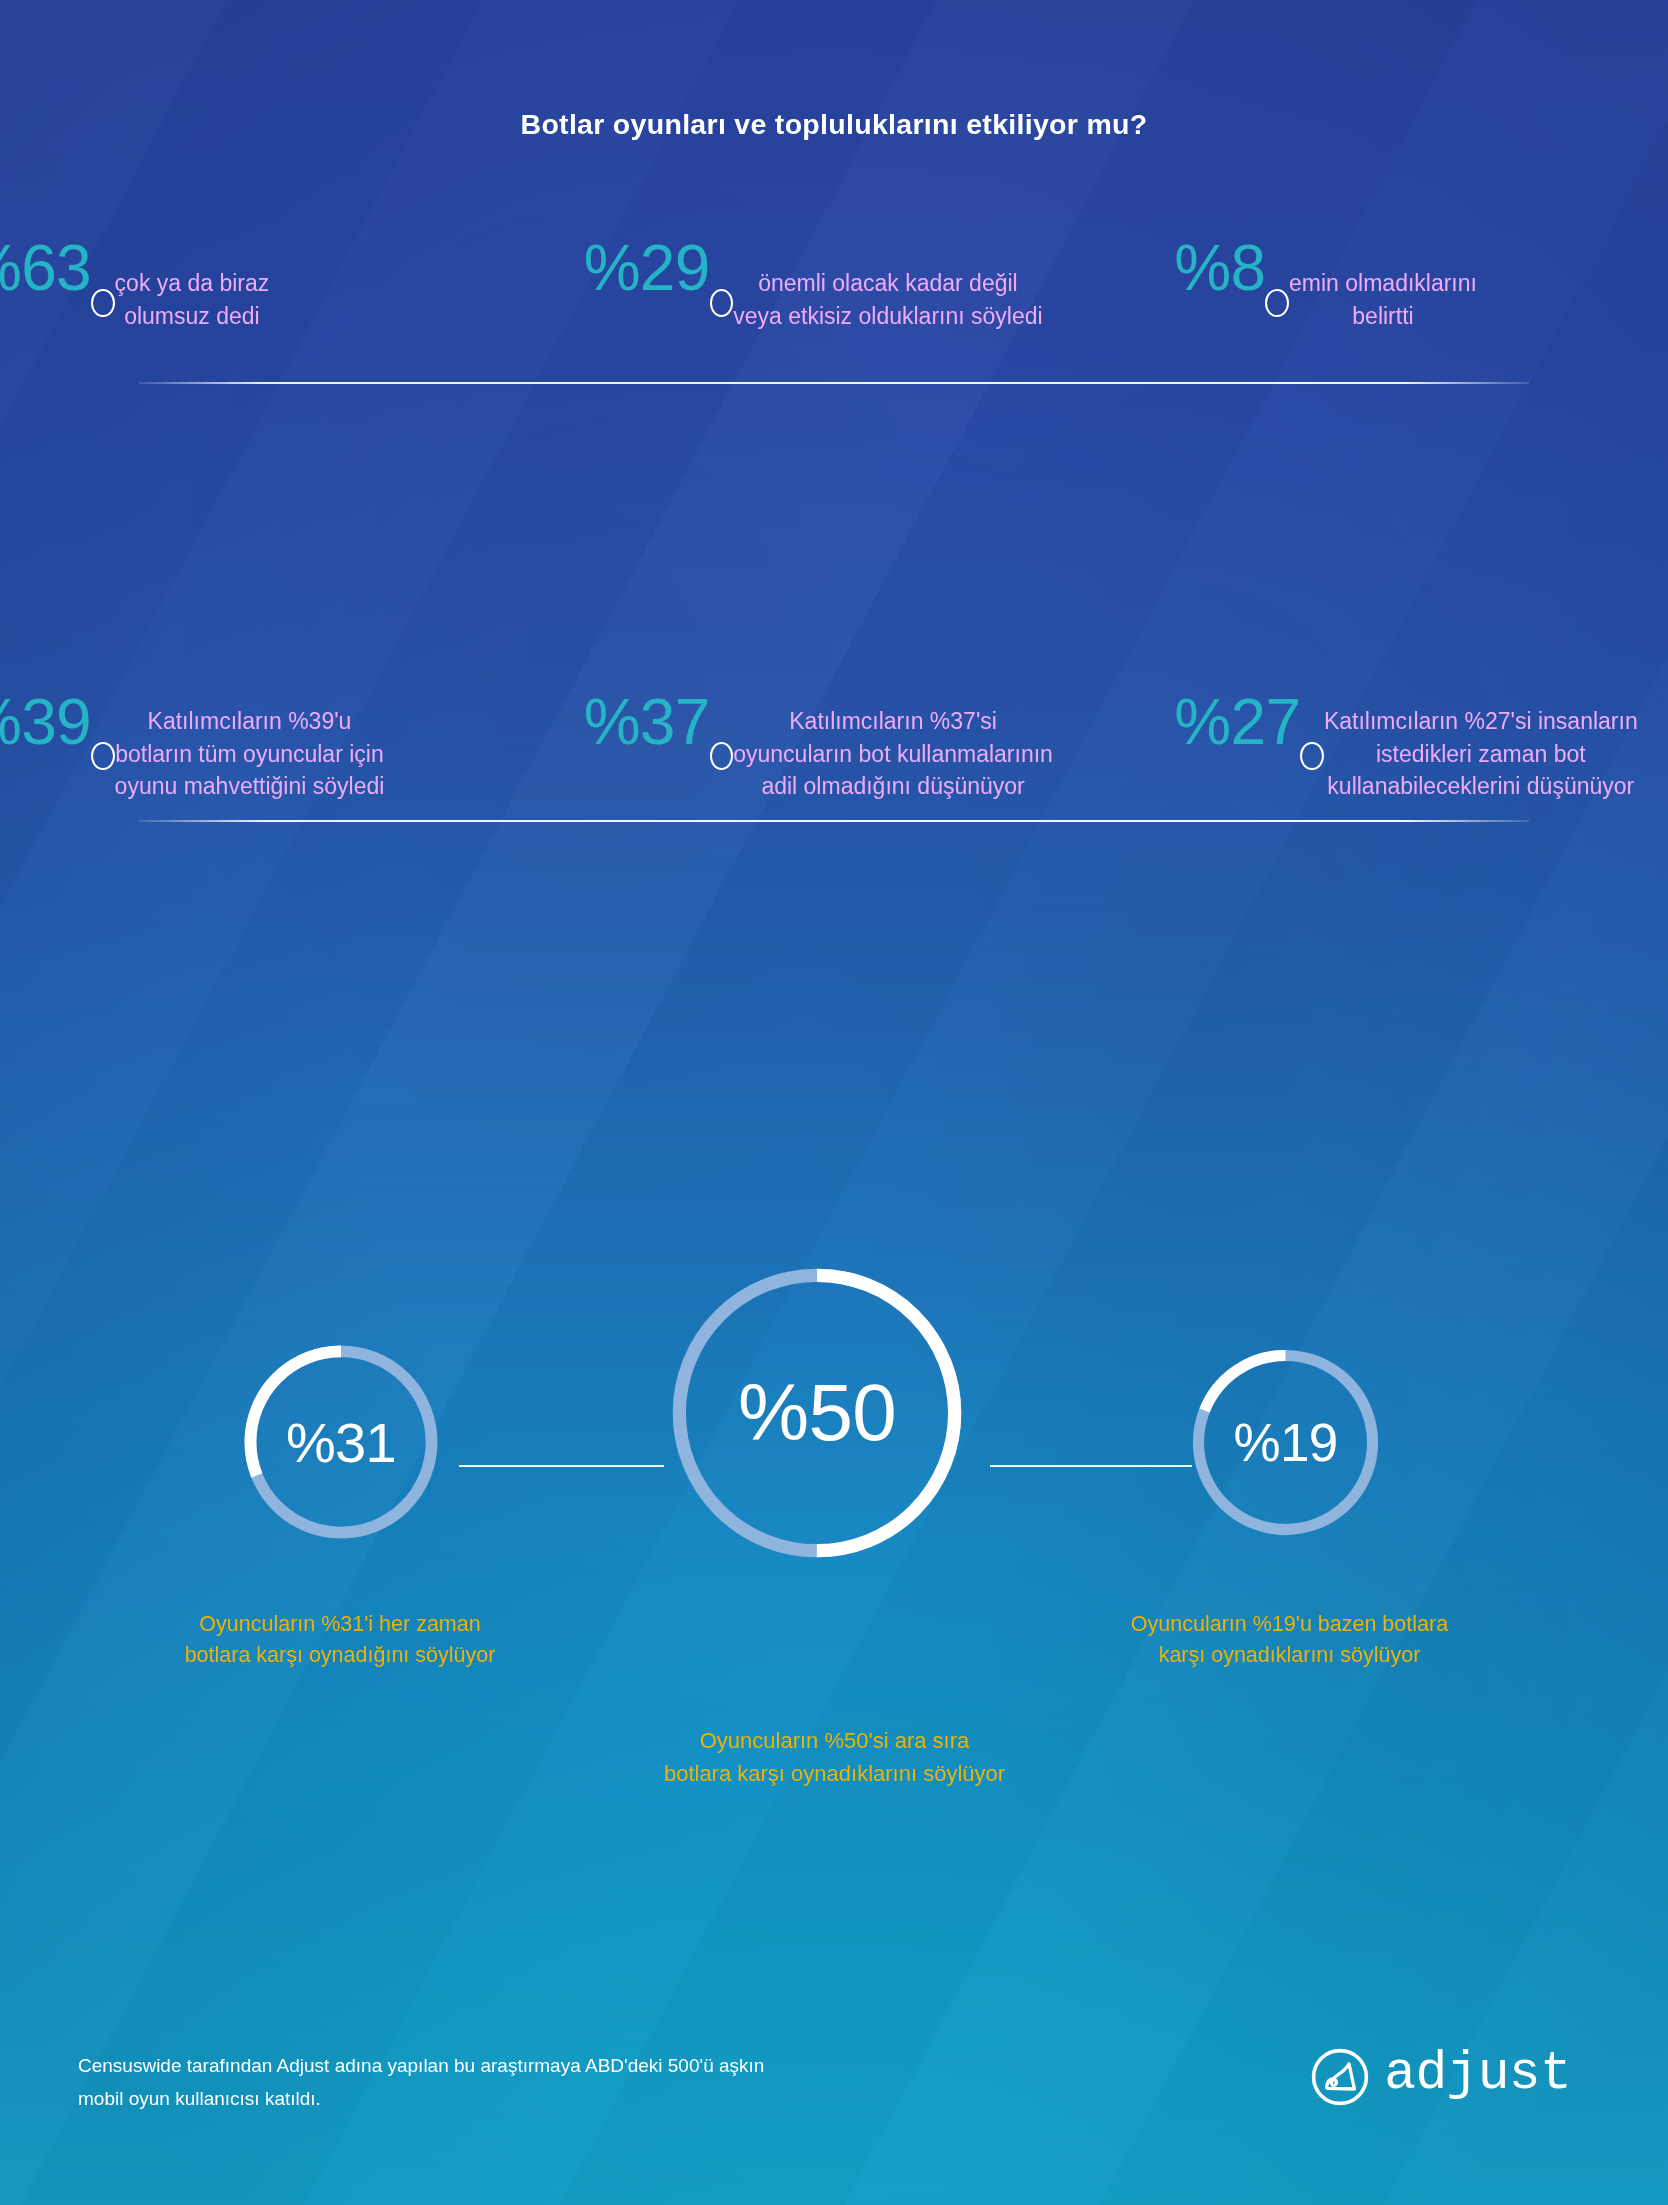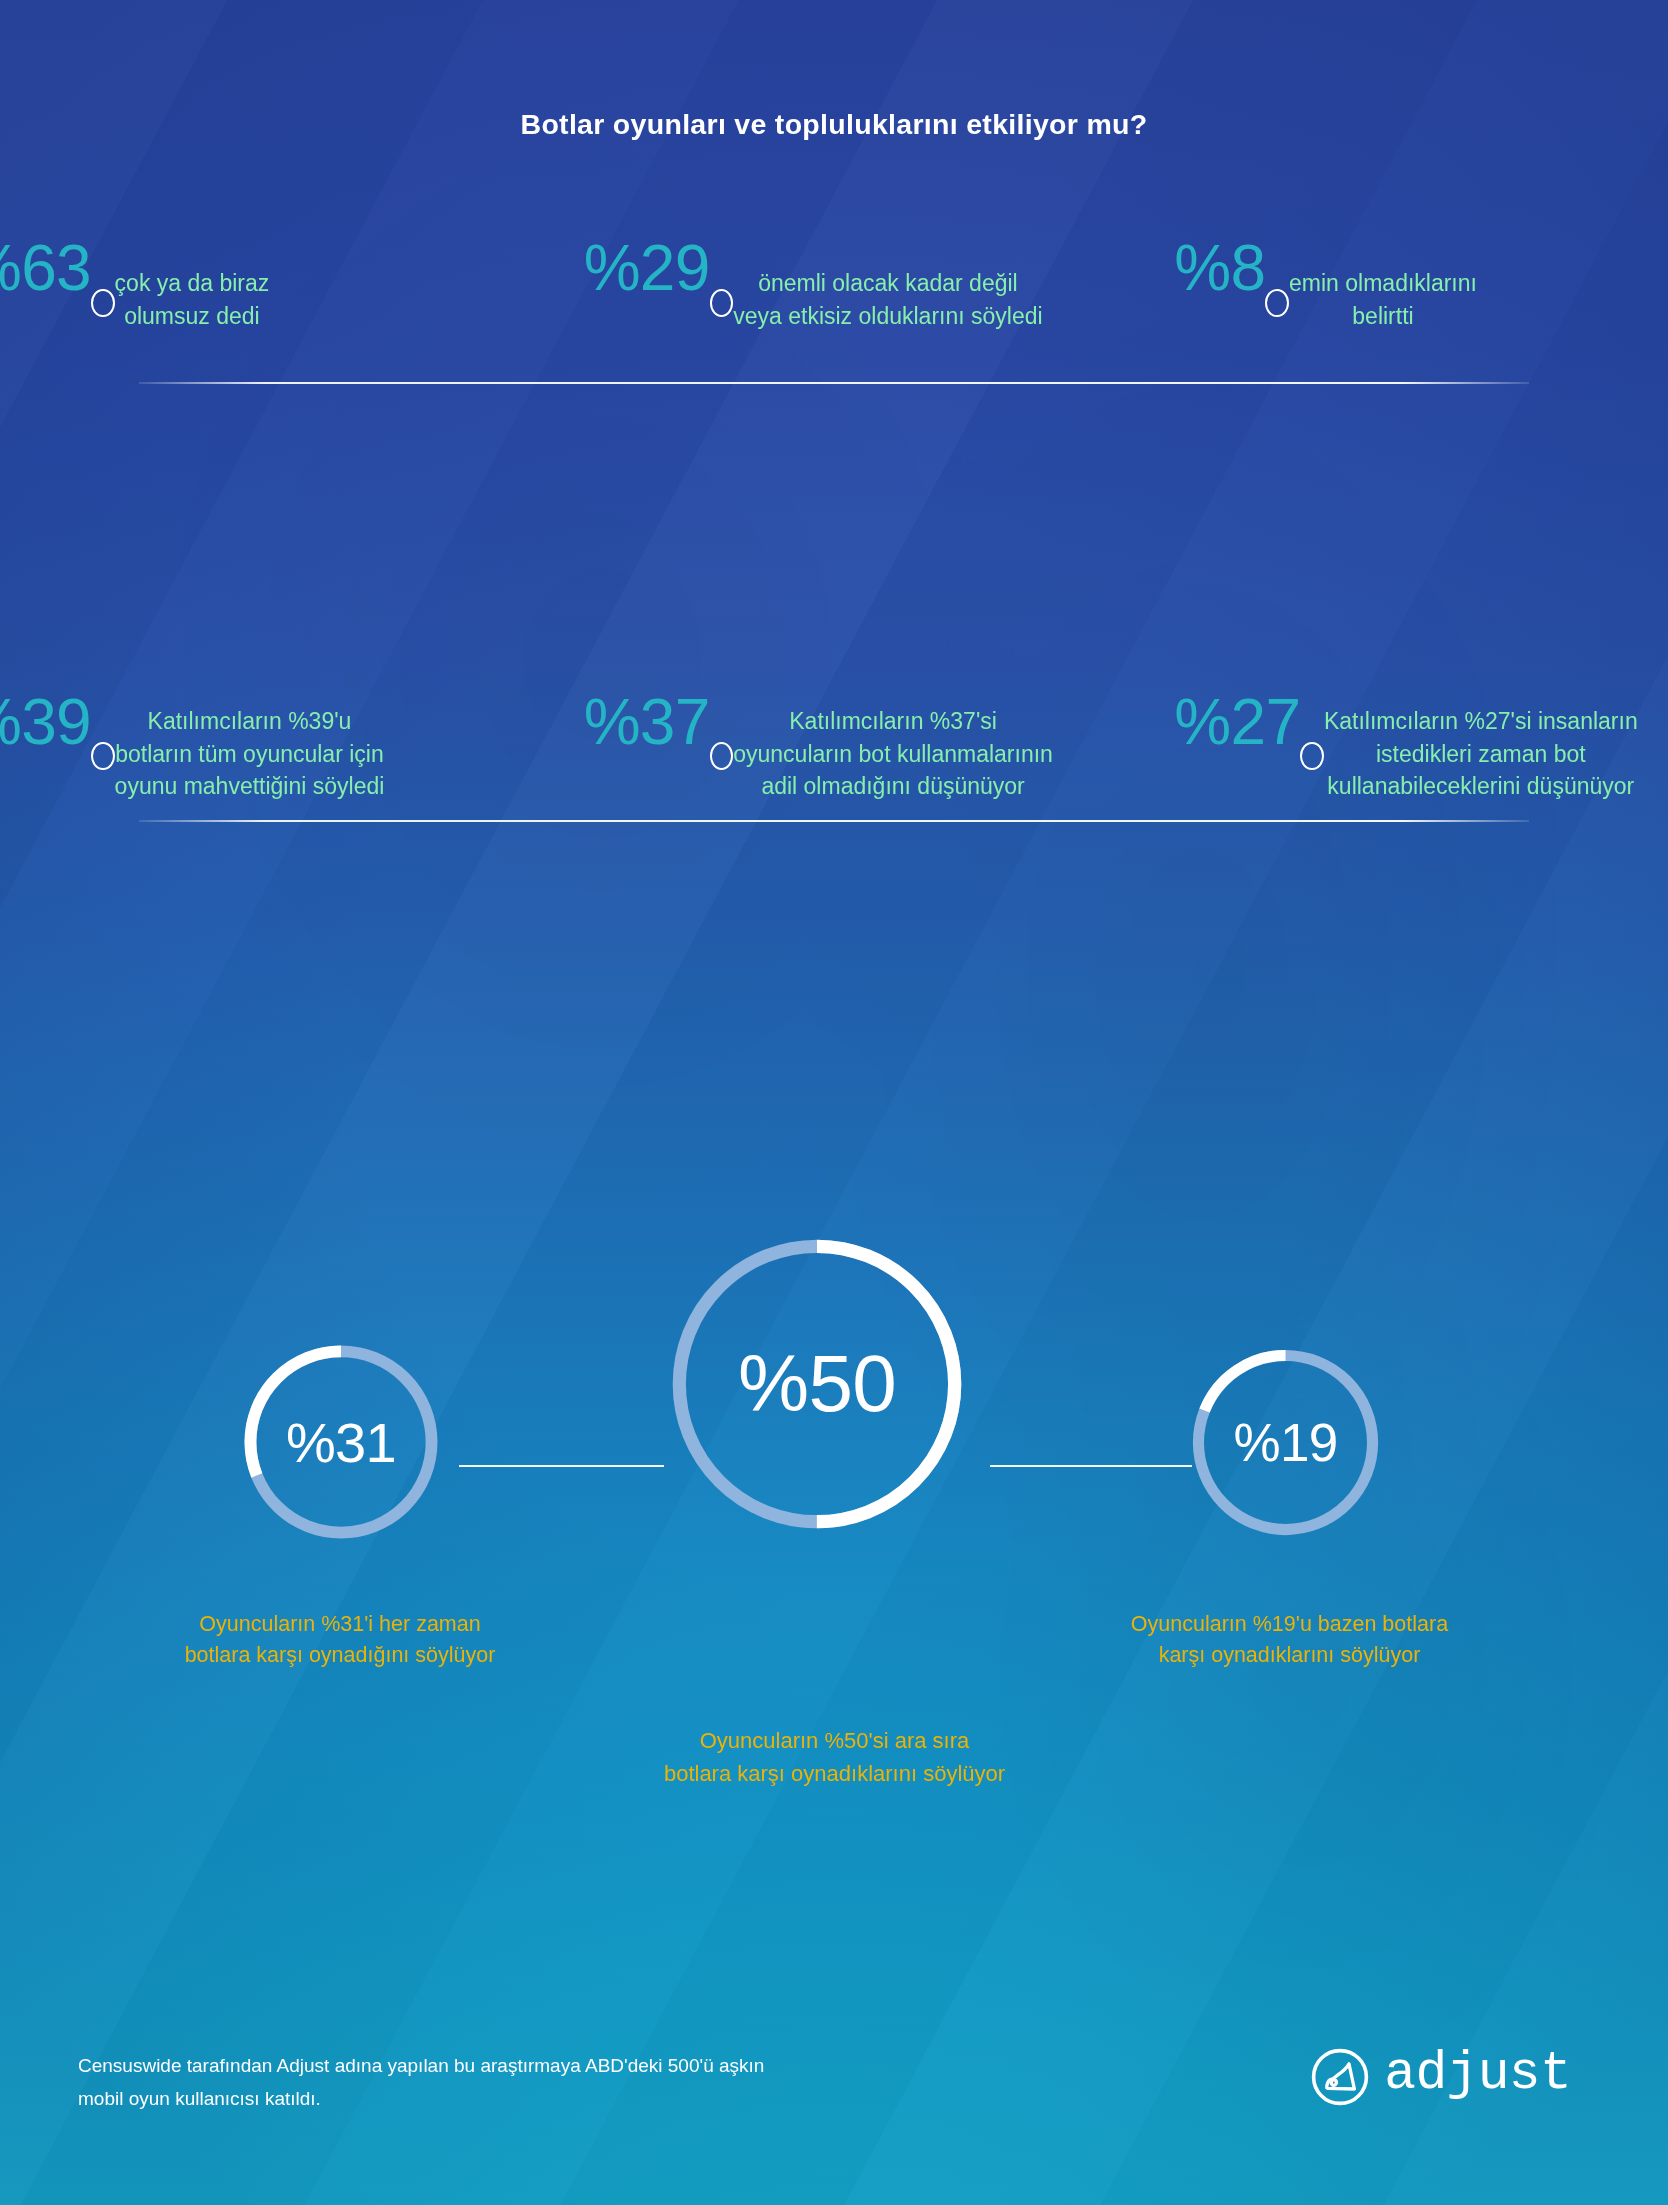--- a/index.html
+++ b/index.html
@@ -81,21 +81,21 @@
   .stat-dot{
     width:23.6px; height:28px;
     border:2.8px solid #ffffff;
     border-radius:50%;
     background:transparent;
     margin-top:36px;
     position:relative; z-index:3;
   }
   .stat-desc{
     margin-top:31px;
-    color:#86efac;
+    color:#f0abfc;
     font-size:23px;
     line-height:1.42;
     text-align:center;
     max-width:389px;
     font-weight:400;
   }
 
   
   #stat-row-1 .stat-cell:nth-child(1) .stat-pct{ transform:translateX(-118px); }
   #stat-row-1 .stat-cell:nth-child(1) .stat-dot{ transform:translateX(-118px); }
@@ -119,21 +119,21 @@
 
   .donut{ position:absolute; }
   .donut svg{ display:block; overflow:visible; }
   .donut-label{
     position:absolute; inset:0;
     display:flex; align-items:center; justify-content:center;
     color:#ffffff; font-weight:400; letter-spacing:-0.7px;
   }
   #donut-left{ left:240px; top:1341px; width:202px; height:202px; }
   #donut-left .donut-label{ font-size:56px; }
-  #donut-center{ left:664px; top:1231px; width:306px; height:306px; }
+  #donut-center{ left:664px; top:1260px; width:306px; height:306px; }
   #donut-center .donut-label{ font-size:80px; }
   #donut-right{ left:1188px; top:1345px; width:195px; height:195px; }
   #donut-right .donut-label{ font-size:53px; }
 
   .donut-caption{
     position:absolute;
     color:#eab308;
     font-size:21.5px;
     line-height:1.45;
     text-align:center;

